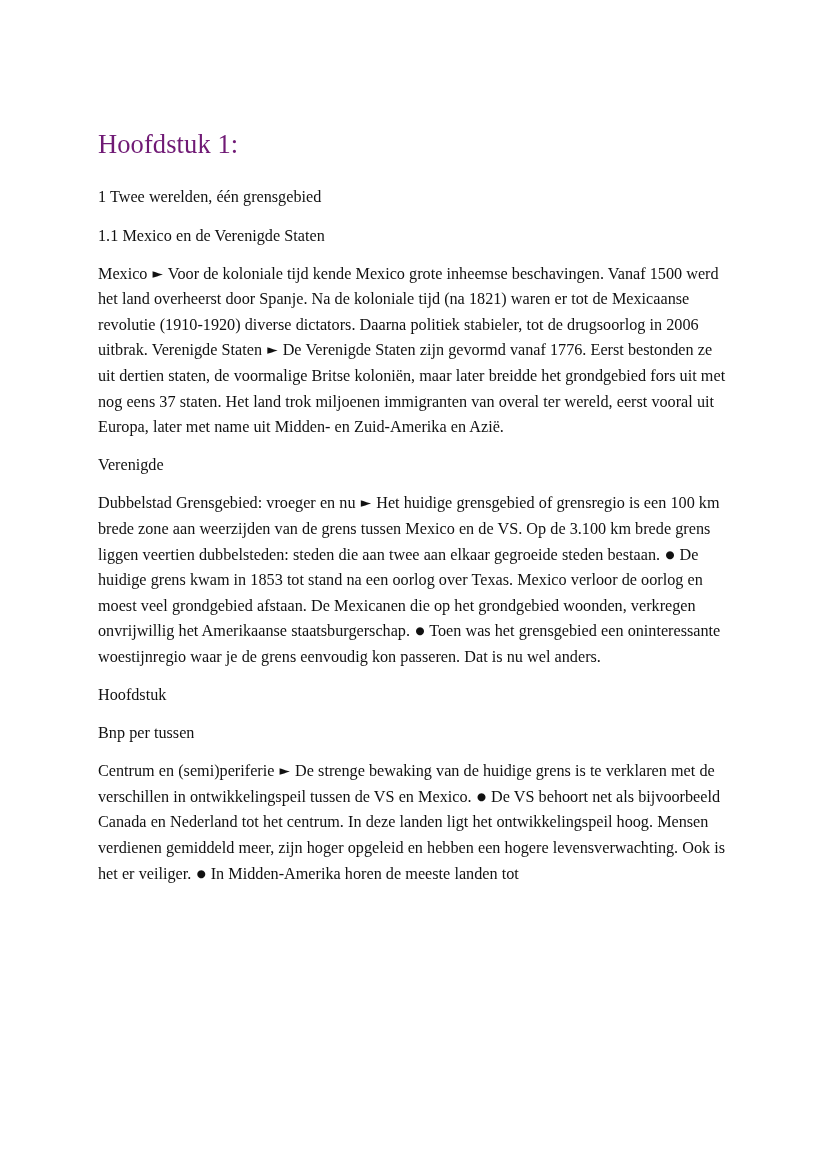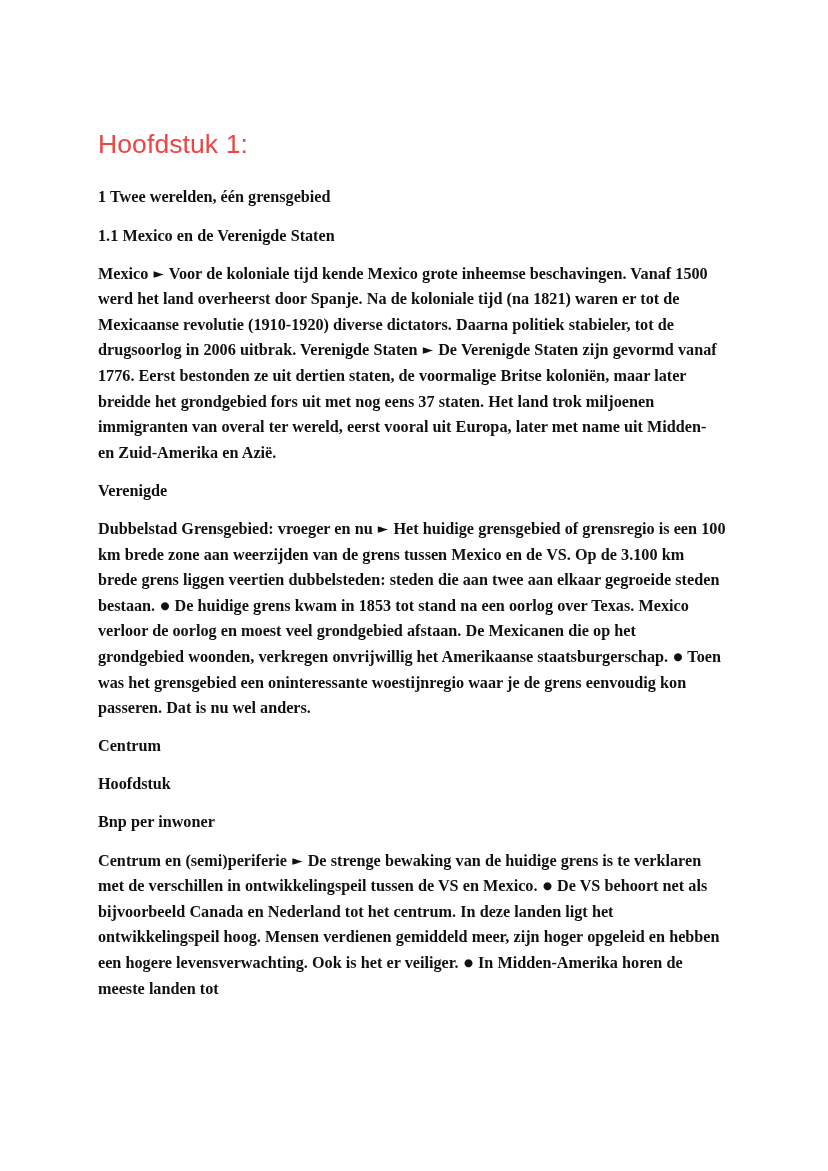--- a/index.html
+++ b/index.html
@@ -19,44 +19,43 @@
   .page {
     position: relative;
     width: 828px;
     height: 1171px;
     background: #ffffff;
     box-sizing: border-box;
     padding: 129px 100px 0 98px;
   }
 
   .doc-title {
-    font-family: Liberation Sans, sans-serif;
+    font-family: Liberation Serif, serif;
     font-size: 26.5px;
     font-weight: 400;
     line-height: 1.15;
-    color: #ef4444;
+    color: #701a75;
     letter-spacing: 0.1px;
     margin: 0 0 26px 0;
     padding: 0;
   }
 
   .body-flow {
     width: 628px;
   }
 
   p.para {
     font-family: "Liberation Serif", "DejaVu Serif", serif;
     font-size: 16.2px;
     line-height: 25.6px;
     color: #111111;
     margin: 0 0 12.5px 0;
     padding: 0;
     text-align: left;
     word-spacing: 0.1px;
-    font-weight: bold;
   }
 
   p.para:last-child {
     margin-bottom: 12px;
   }
 
   
   p.para.short {
     margin-bottom: 12.5px;
   }
@@ -86,19 +85,18 @@
 
   <h1 class="doc-title">Hoofdstuk 1:</h1>
 
   <div class="body-flow">
 
   <p class="para short">1 Twee werelden, één grensgebied</p>
       <p class="para short">1.1 Mexico en de Verenigde Staten</p>
       <p class="para">Mexico <span class="tri">►</span> Voor de koloniale tijd kende Mexico grote inheemse beschavingen. Vanaf 1500 werd het land overheerst door Spanje. Na de koloniale tijd (na 1821) waren er tot de Mexicaanse revolutie (1910-1920) diverse dictators. Daarna politiek stabieler, tot de drugsoorlog in 2006 uitbrak. Verenigde Staten <span class="tri">►</span> De Verenigde Staten zijn gevormd vanaf 1776. Eerst bestonden ze uit dertien staten, de voormalige Britse koloniën, maar later breidde het grondgebied fors uit met nog eens 37 staten. Het land trok miljoenen immigranten van overal ter wereld, eerst vooral uit Europa, later met name uit Midden- en Zuid-Amerika en Azië.</p>
       <p class="para short">Verenigde</p>
       <p class="para">Dubbelstad Grensgebied: vroeger en nu <span class="tri">►</span> Het huidige grensgebied of grensregio is een 100 km brede zone aan weerzijden van de grens tussen Mexico en de VS. Op de 3.100 km brede grens liggen veertien dubbelsteden: steden die aan twee aan elkaar gegroeide steden bestaan. <span class="bul">●</span> De huidige grens kwam in 1853 tot stand na een oorlog over Texas. Mexico verloor de oorlog en moest veel grondgebied afstaan. De Mexicanen die op het grondgebied woonden, verkregen onvrijwillig het Amerikaanse staatsburgerschap. <span class="bul">●</span> Toen was het grensgebied een oninteressante woestijnregio waar je de grens eenvoudig kon passeren. Dat is nu wel anders.</p>
-      <p class="para short">Centrum</p>
       <p class="para short">Hoofdstuk</p>
-      <p class="para short">Bnp per inwoner</p>
+      <p class="para short">Bnp per tussen</p>
       <p class="para">Centrum en (semi)periferie <span class="tri">►</span> De strenge bewaking van de huidige grens is te verklaren met de verschillen in ontwikkelingspeil tussen de VS en Mexico. <span class="bul">●</span> De VS behoort net als bijvoorbeeld Canada en Nederland tot het centrum. In deze landen ligt het ontwikkelingspeil hoog. Mensen verdienen gemiddeld meer, zijn hoger opgeleid en hebben een hogere levensverwachting. Ook is het er veiliger. <span class="bul">●</span> In Midden-Amerika horen de meeste landen tot</p>
     </div>
 
 </div>
 
 </body></html>

